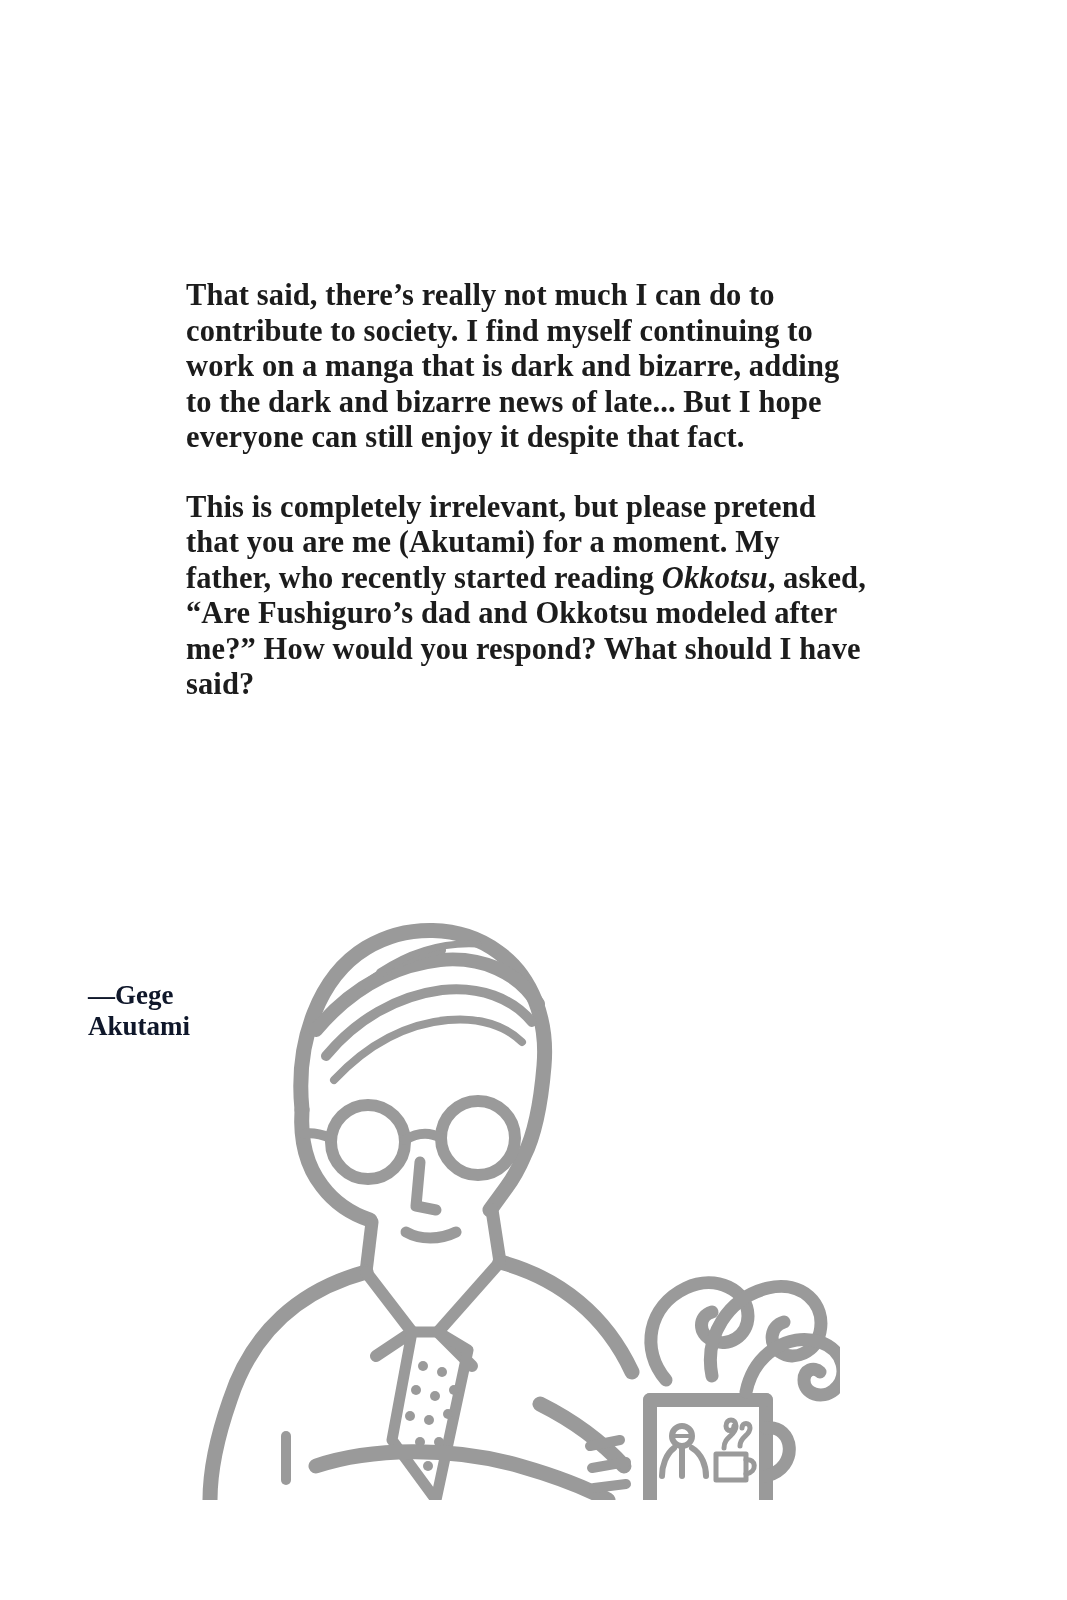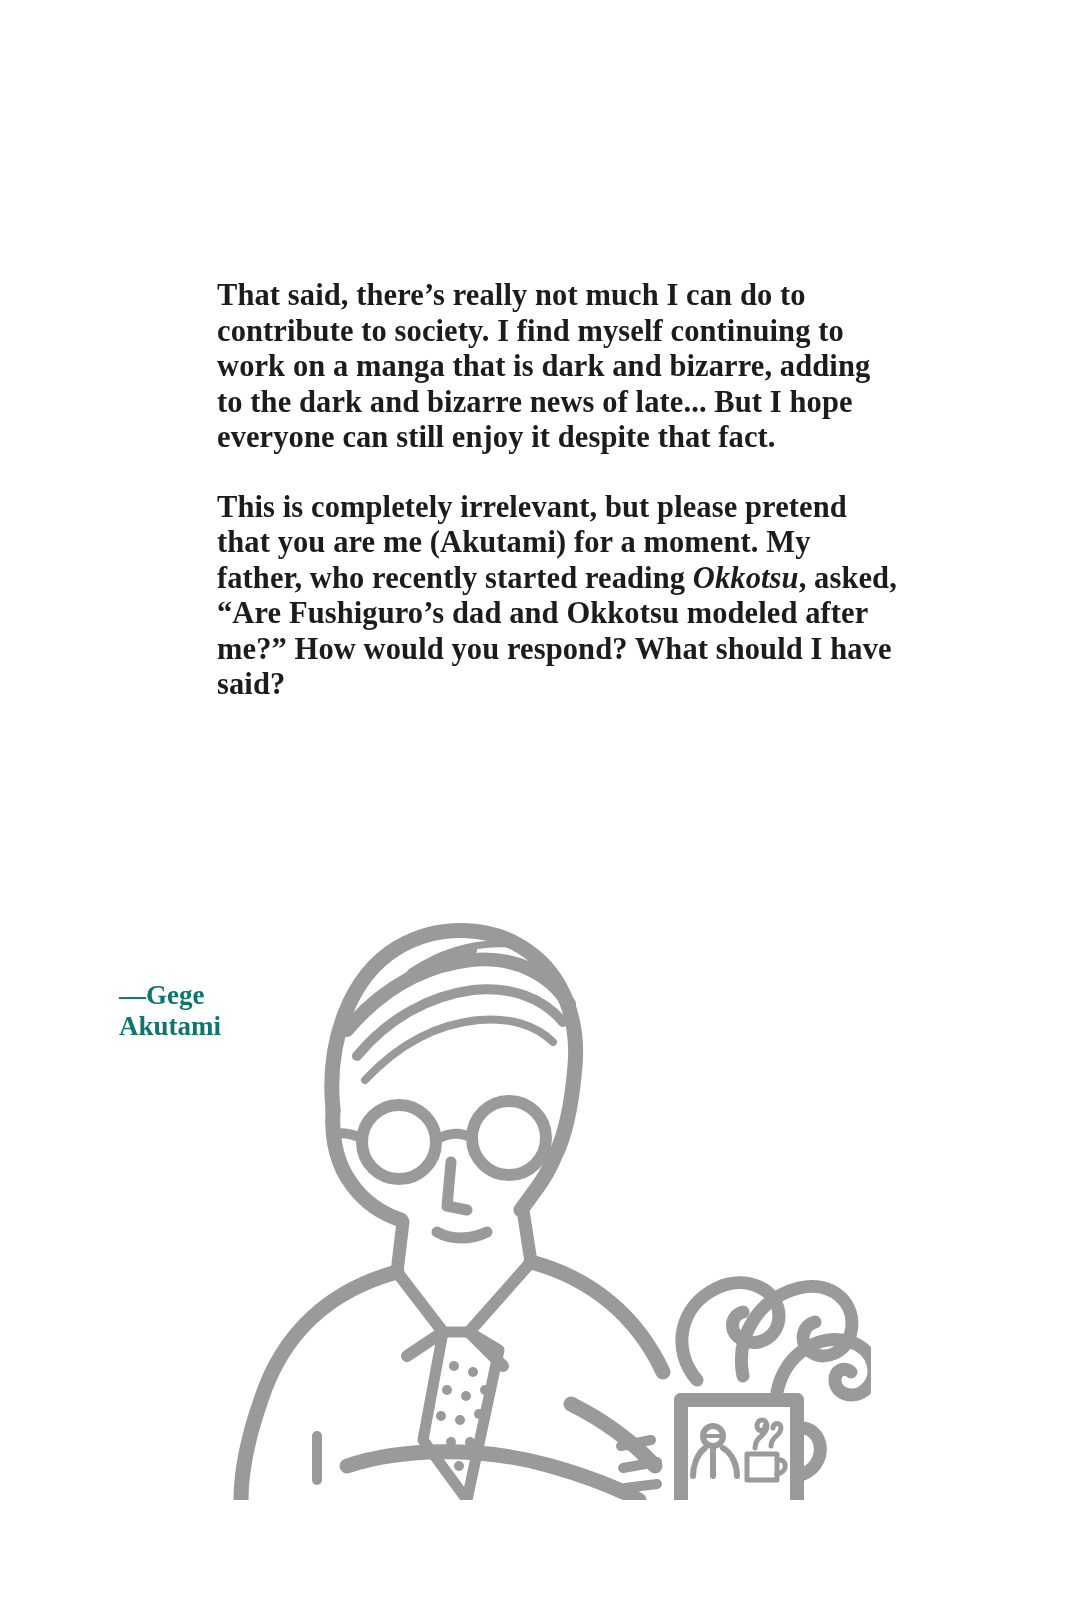--- a/index.html
+++ b/index.html
@@ -11,21 +11,20 @@
     width: 1067px;
     height: 1600px;
     position: relative;
     overflow: hidden;
     font-family: "Liberation Serif", serif;
     color: #1a1a1a;
   }
   .page {
     position: absolute;
     inset: 0;
-    margin-left: 31px;
   }
   .author-note {
     position: absolute;
     left: 186px;
     top: 278px;
     width: 680px;
   }
   .note-para {
     font-family: "Liberation Serif", serif;
     font-weight: bold;
@@ -40,21 +39,21 @@
     font-style: italic;
   }
   .signature {
     position: absolute;
     left: 88px;
     top: 980px;
     font-family: "Liberation Serif", serif;
     font-weight: bold;
     font-size: 27px;
     line-height: 31px;
-    color: #0f766e;
+    color: #0f172a;
     white-space: pre-line;
   }
   .illustration {
     position: absolute;
     left: 120px;
     top: 880px;
     width: 720px;
     height: 620px;
   }
   .illustration svg {

